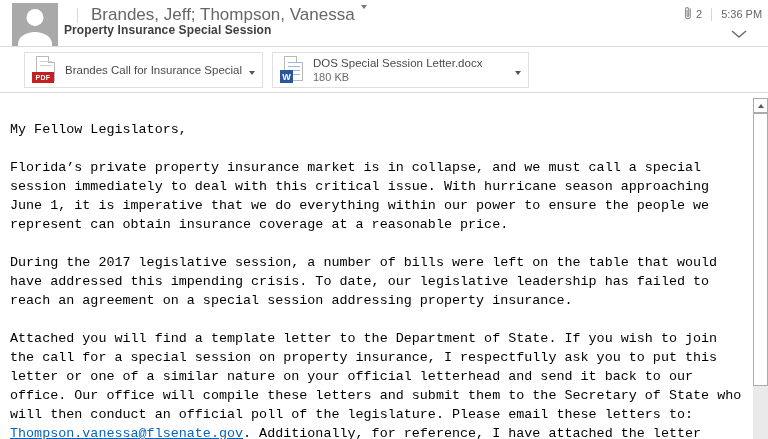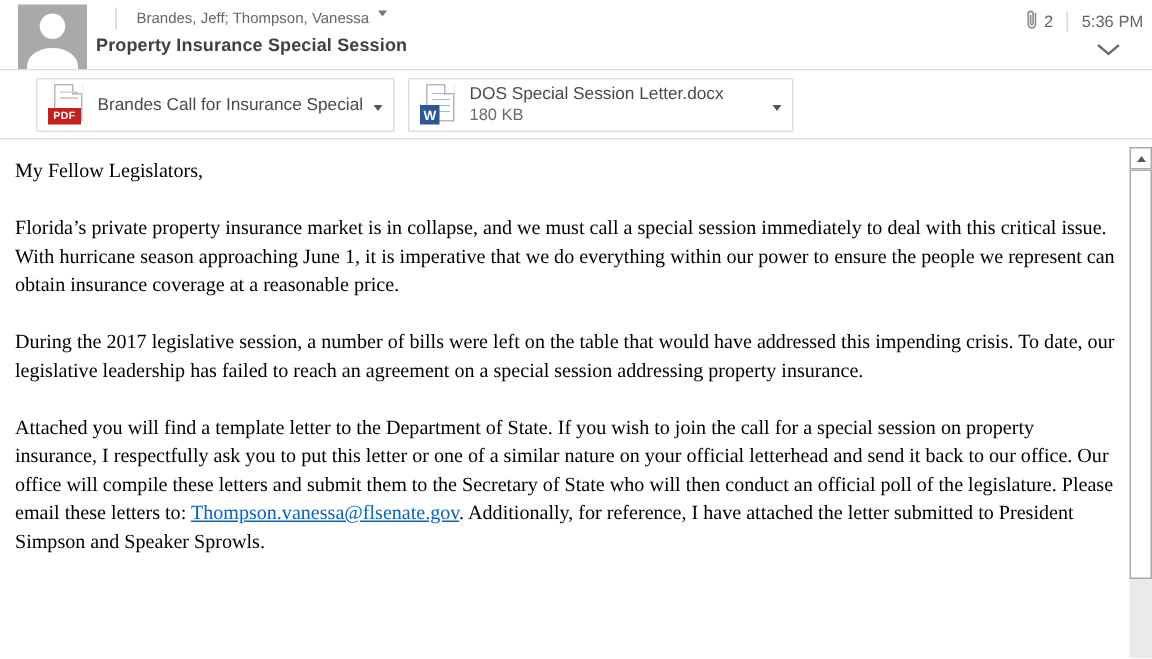--- a/index.html
+++ b/index.html
@@ -10,21 +10,21 @@
   .email-header { position:relative; height:46px; background:#fff; }
   .avatar { position:absolute; left:12px; top:3px; width:46px; height:43px;
             background:#a9a9a9; overflow:hidden; }
   .avatar .head { position:absolute; left:50%; top:6px; transform:translateX(-50%);
                   width:17px; height:17px; border-radius:50%; background:#fff; }
   .avatar .shoulders { position:absolute; left:50%; bottom:-10px; transform:translateX(-50%);
                        width:34px; height:24px; border-radius:50% 50% 0 0; background:#fff; }
   .sender-row { position:absolute; left:64px; top:5px; display:flex; align-items:center; }
   .sender-name { font-size:15px; color:#5f5f5f; }
   .hdr-vsep { width:1px; height:15px; background:#d6d6d6; margin:0 13px; }
-  .recipients { font-size:10px; color:#666; display:flex; align-items:flex-start; }
+  .recipients { font-size:17px; color:#666; display:flex; align-items:flex-start; }
   .caret-down { width:0; height:0; border-left:3.5px solid transparent;
                 border-right:3.5px solid transparent; border-top:4px solid #777;
                 display:inline-block; margin-left:6px; }
   .subject { position:absolute; left:64px; top:23px; font-size:12px; font-weight:700;
              color:#404040; letter-spacing:.1px; }
   .hdr-meta { position:absolute; left:683px; top:5px; display:flex; align-items:center;
               font-size:11px; color:#666; }
   .clip-count { margin-left:3px; }
   .hdr-meta .hdr-vsep { margin:0 9px; height:13px; }
   .expand-chevron { position:absolute; right:20px; top:25px; cursor:pointer; }
@@ -55,21 +55,21 @@
   .chip-name { font-size:11.5px; color:#4a4a4a; white-space:nowrap; overflow:hidden; }
   .chip-size { font-size:11px; color:#6b6b6b; }
   .chip-caret { margin-left:auto; padding-left:6px; align-self:center; }
   .chip-caret .caret-down { border-top-color:#555; margin-left:0; }
 
   
   .body-wrap { position:relative; height:346px; background:#fff; }
   .msg-content { position:absolute; left:0; top:0; right:15px; bottom:0; padding:11px 8px 0 10px;
                  font-family:"Liberation Serif", serif; font-size:13.4px; line-height:19px;
                  color:#000; overflow:hidden; }
-  .msg-content p { margin:0 0 19px; }
+  .msg-content p { margin:16px 0 19px;font-family:Liberation Mono, monospace; }
   .msg-content a { color:var(--link-blue,#0563c1); text-decoration:underline; }
 
   
   .scrollbar { position:absolute; right:0; top:5px; bottom:0; width:15px; background:#eaeaea; }
   .sb-up { position:absolute; top:0; left:0; width:15px; height:15px; background:#fdfdfd;
            border:1px solid #ababab; display:flex; align-items:center; justify-content:center; cursor:pointer; }
   .sb-up .tri { width:0; height:0; border-left:3.5px solid transparent;
                 border-right:3.5px solid transparent; border-bottom:4px solid #5a5a5a; }
   .sb-thumb { position:absolute; top:15px; left:0; width:15px; height:273px; background:#fff;
               border:1px solid #ababab; cursor:pointer; }

